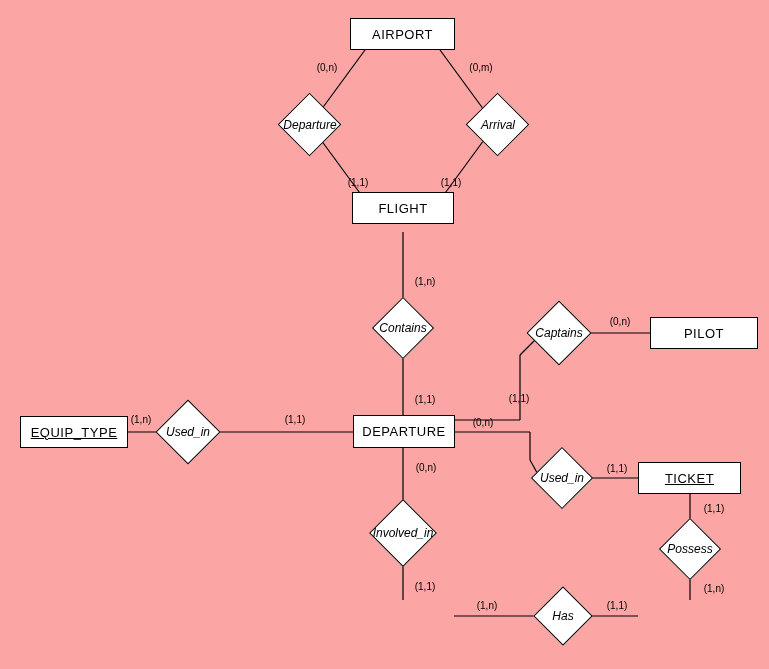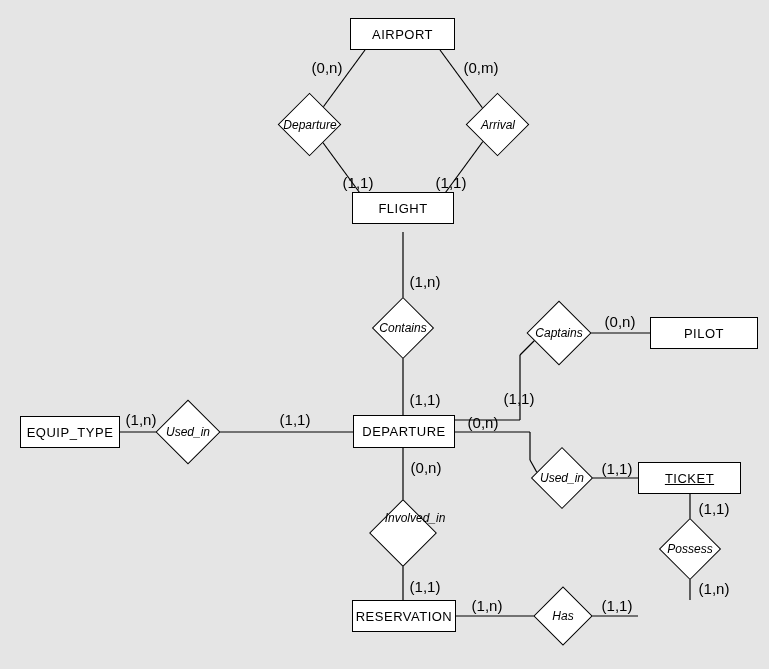--- a/index.html
+++ b/index.html
@@ -5,21 +5,21 @@
   body {
     margin: 0;
     padding: 0;
     background: #fff;
     font-family: Arial, Helvetica, sans-serif;
   }
   .canvas {
     position: relative;
     width: 769px;
     height: 669px;
-    background: #e5e5e5;
+    background: #fca5a5;
   }
   .entity {
     position: absolute;
     background: #fff;
     border: 1.5px solid #000;
     display: flex;
     align-items: center;
     justify-content: center;
     font-size: 13px;
     letter-spacing: 0.5px;
@@ -35,21 +35,21 @@
   .diamond-label {
     position: absolute;
     font-size: 12px;
     font-style: italic;
     white-space: nowrap;
     transform: translate(-50%, -50%);
     pointer-events: none;
   }
   .cardinality {
     position: absolute;
-    font-size: 15px;
+    font-size: 10px;
     white-space: nowrap;
     transform: translate(-50%, -50%);
   }
   svg.lines {
     position: absolute;
     left: 0;
     top: 0;
     width: 769px;
     height: 669px;
     pointer-events: none;
@@ -112,35 +112,32 @@
     </div>
 
   <div class="entity" style="left:352px; top:192px; width:102px; height:32px;">
       <span>FLIGHT</span>
     </div>
 
   <div class="entity" style="left:353px; top:415px; width:102px; height:33px;">
       <span>DEPARTURE</span>
     </div>
 
-  <div class="entity" style="left:20px; top:416px; width:100px; height:32px;">
+  <div class="entity" style="left:20px; top:416px; width:108px; height:32px;text-decoration:underline;">
       <span>EQUIP_TYPE</span>
     </div>
 
   <div class="entity" style="left:650px; top:317px; width:108px; height:32px;">
       <span>PILOT</span>
     </div>
 
   <div class="entity" style="left:638px; top:462px; width:103px; height:32px;text-decoration:underline;">
       <span>TICKET</span>
     </div>
 
-  <div class="entity" style="left:352px; top:600px; width:104px; height:32px;">
-      <span>RESERVATION</span>
-    </div>
 
 
   <div class="diamond" style="left:287px; top:102px; width:45px; height:45px;"></div>
   <div class="diamond-label" style="left:310px; top:125px;">Departure</div>
 
   <div class="diamond" style="left:475px; top:102px; width:45px; height:45px;"></div>
   <div class="diamond-label" style="left:498px; top:125px;">Arrival</div>
 
   <div class="diamond" style="left:381px; top:306px; width:44px; height:44px;"></div>
   <div class="diamond-label" style="left:403px; top:328px;">Contains</div>
@@ -148,21 +145,21 @@
   <div class="diamond" style="left:165px; top:409px; width:46px; height:46px;"></div>
   <div class="diamond-label" style="left:188px; top:432px;">Used_in</div>
 
   <div class="diamond" style="left:536px; top:310px; width:46px; height:46px;"></div>
   <div class="diamond-label" style="left:559px; top:333px;">Captains</div>
 
   <div class="diamond" style="left:540px; top:456px; width:44px; height:44px;"></div>
   <div class="diamond-label" style="left:562px; top:478px;">Used_in</div>
 
   <div class="diamond" style="left:379px; top:509px; width:48px; height:48px;"></div>
-  <div class="diamond-label" style="left:403px; top:518px;margin-left:12px;">Involved_in</div>
+  <div class="diamond-label" style="left:403px; top:533px;">Involved_in</div>
 
   <div class="diamond" style="left:542px; top:595px; width:42px; height:42px;"></div>
   <div class="diamond-label" style="left:563px; top:616px;">Has</div>
 
   <div class="diamond" style="left:668px; top:527px; width:44px; height:44px;"></div>
   <div class="diamond-label" style="left:690px; top:549px;">Possess</div>
 
   <div class="cardinality" style="left:327px; top:67px;">(0,n)</div>
   <div class="cardinality" style="left:481px; top:67px;">(0,m)</div>
   <div class="cardinality" style="left:358px; top:182px;">(1,1)</div>

